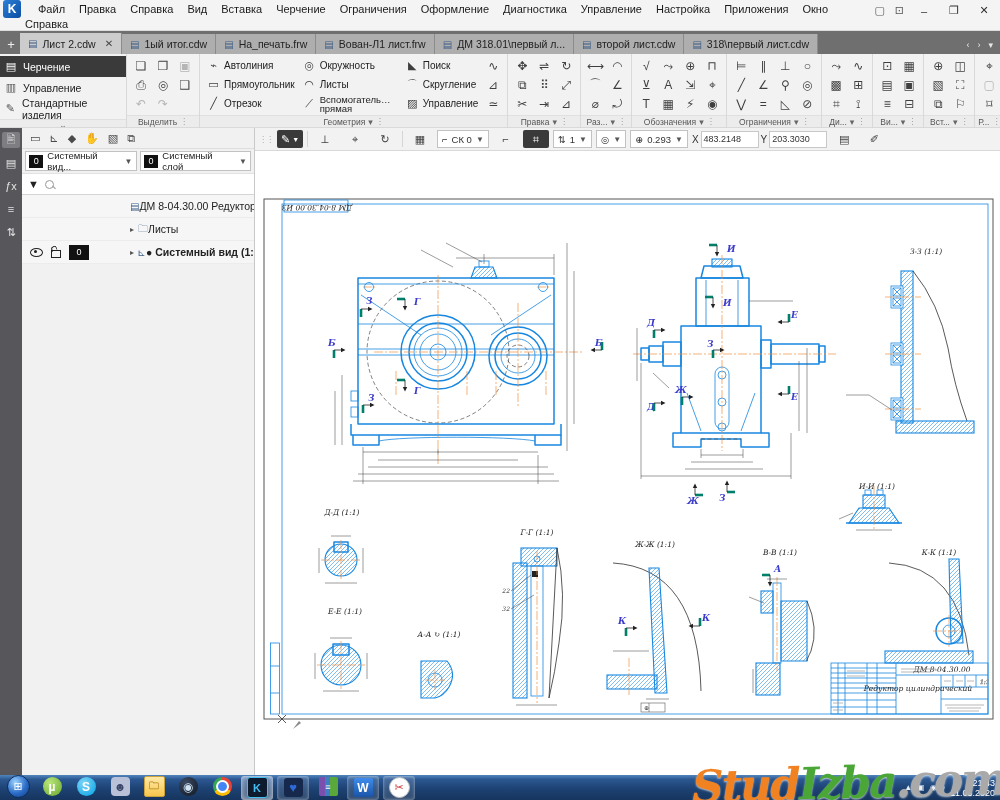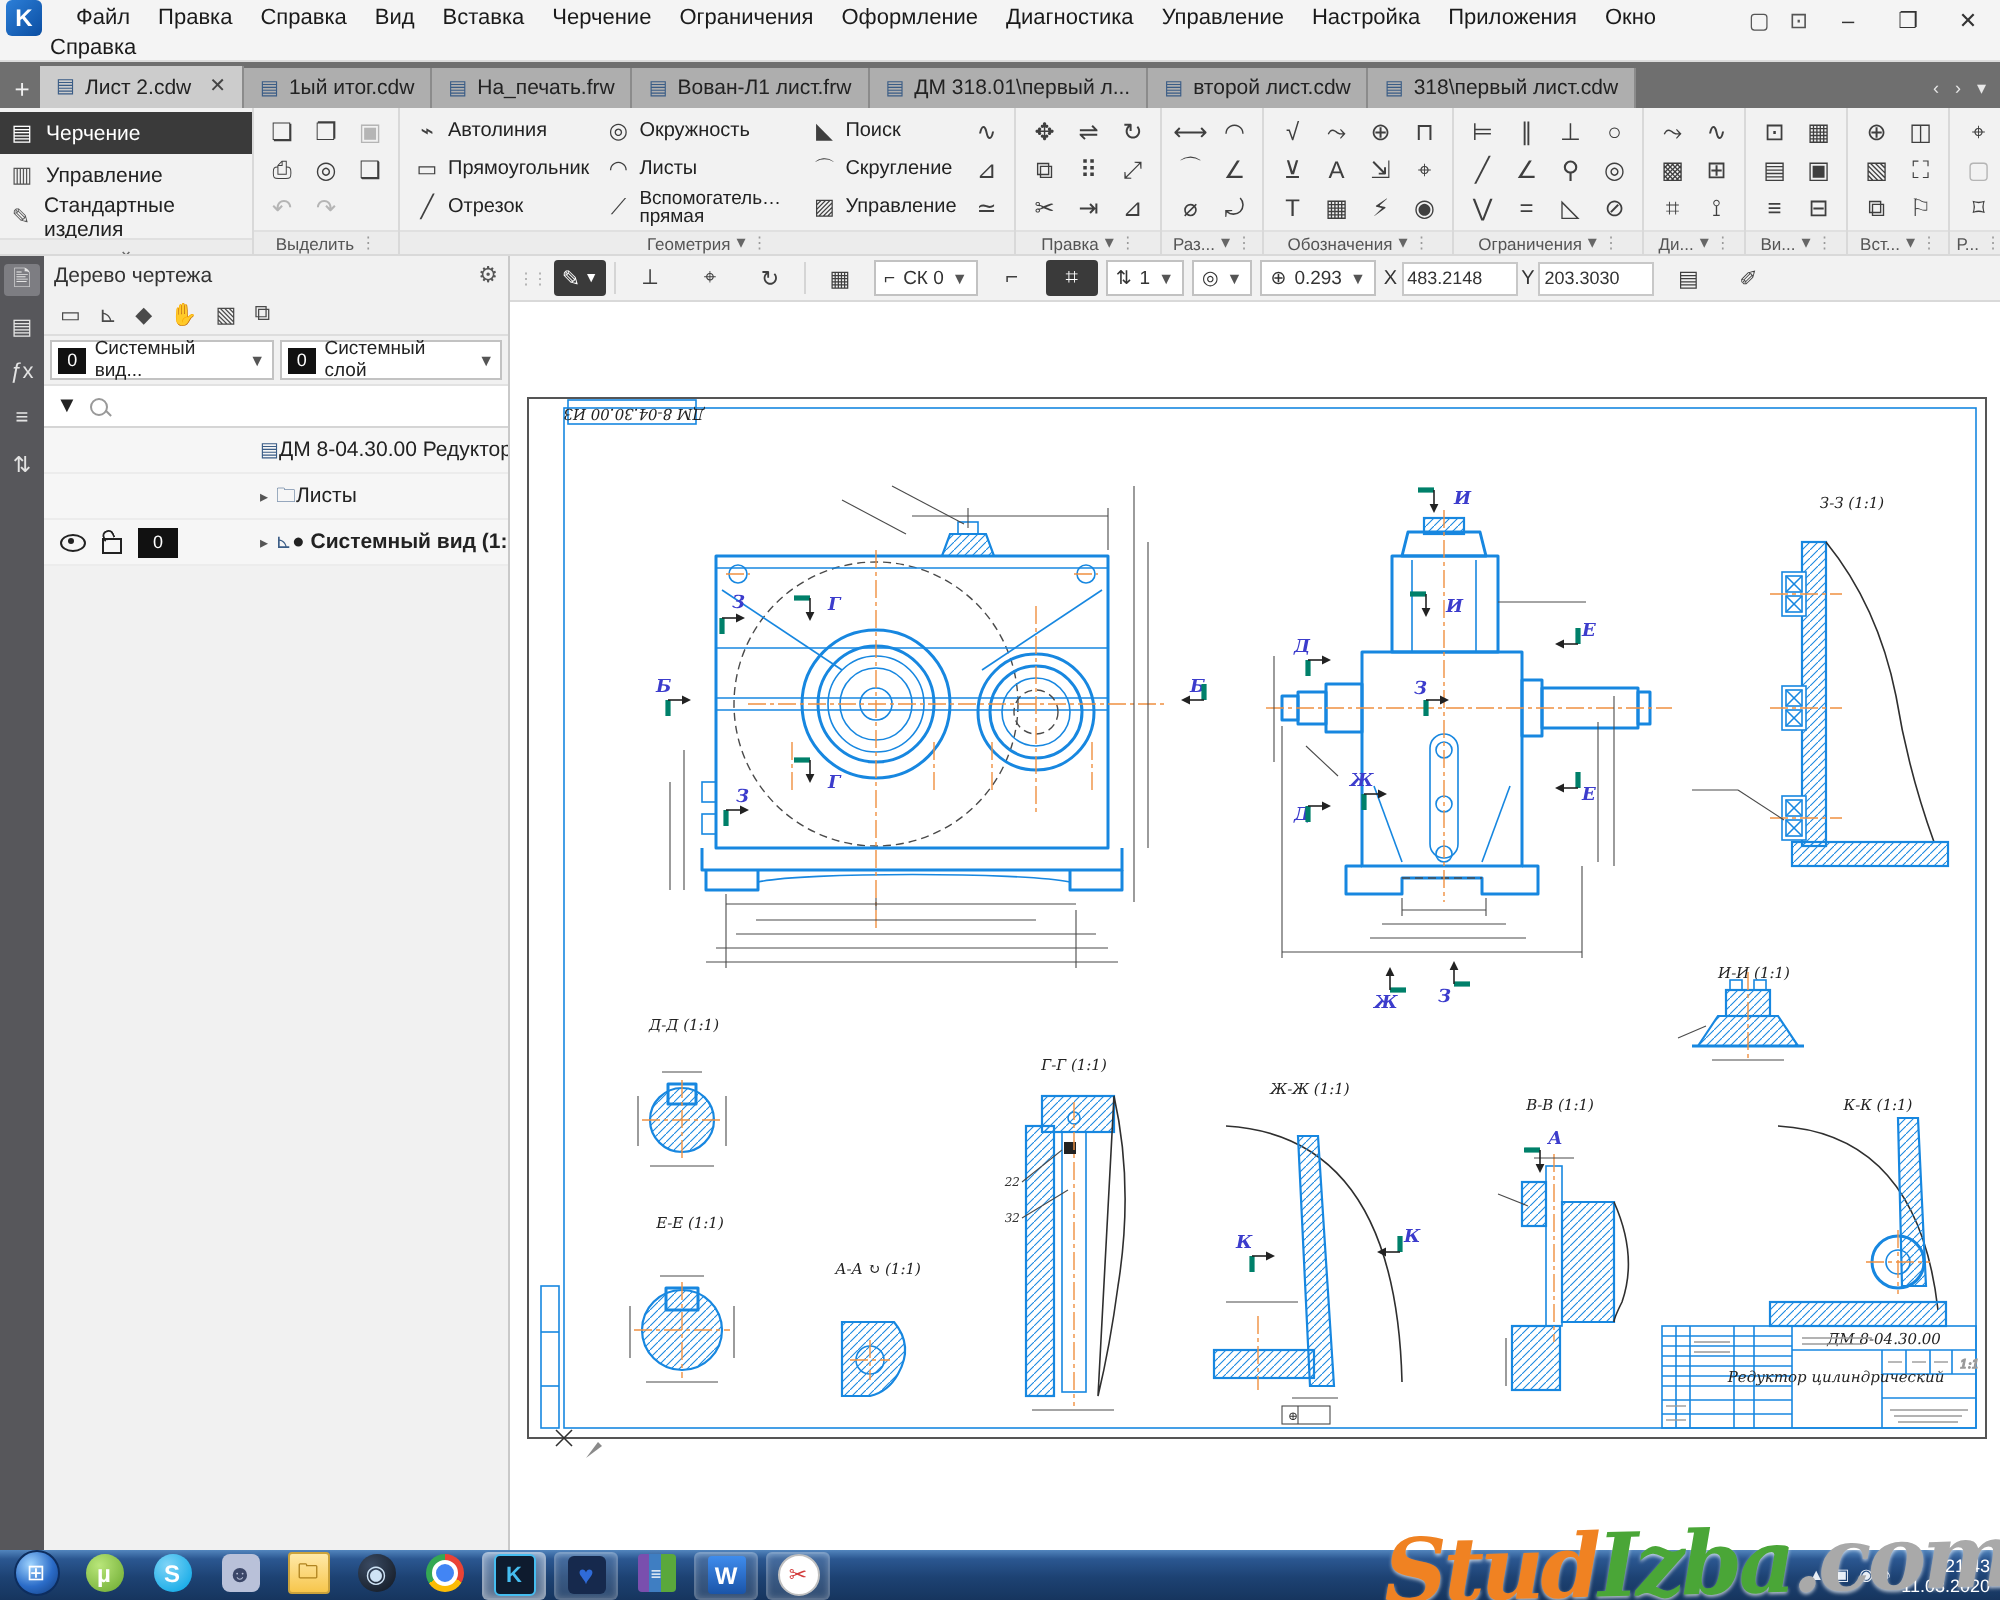--- a/index.html
+++ b/index.html
@@ -452,24 +452,20 @@
   <div class="mainrow">
     <div class="leftstrip">
       <div class="lsicon active">🖹</div>
       <div class="lsicon">▤</div>
       <div class="lsicon">ƒx</div>
       <div class="lsicon">≡</div>
       <div class="lsicon">⇅</div>
     </div>
 
     <div class="treepanel">
-      <div class="tphead">
-        <span>Дерево чертежа</span>
-        <span class="gear">⚙</span>
-      </div>
       <div class="tpicons">
         <span>▭</span>
         <span>⊾</span>
         <span>◆</span>
         <span>✋</span>
         <span>▧</span>
         <span>⧉</span>
       </div>
       <div class="tpdrops">
         <div class="tpdrop">

